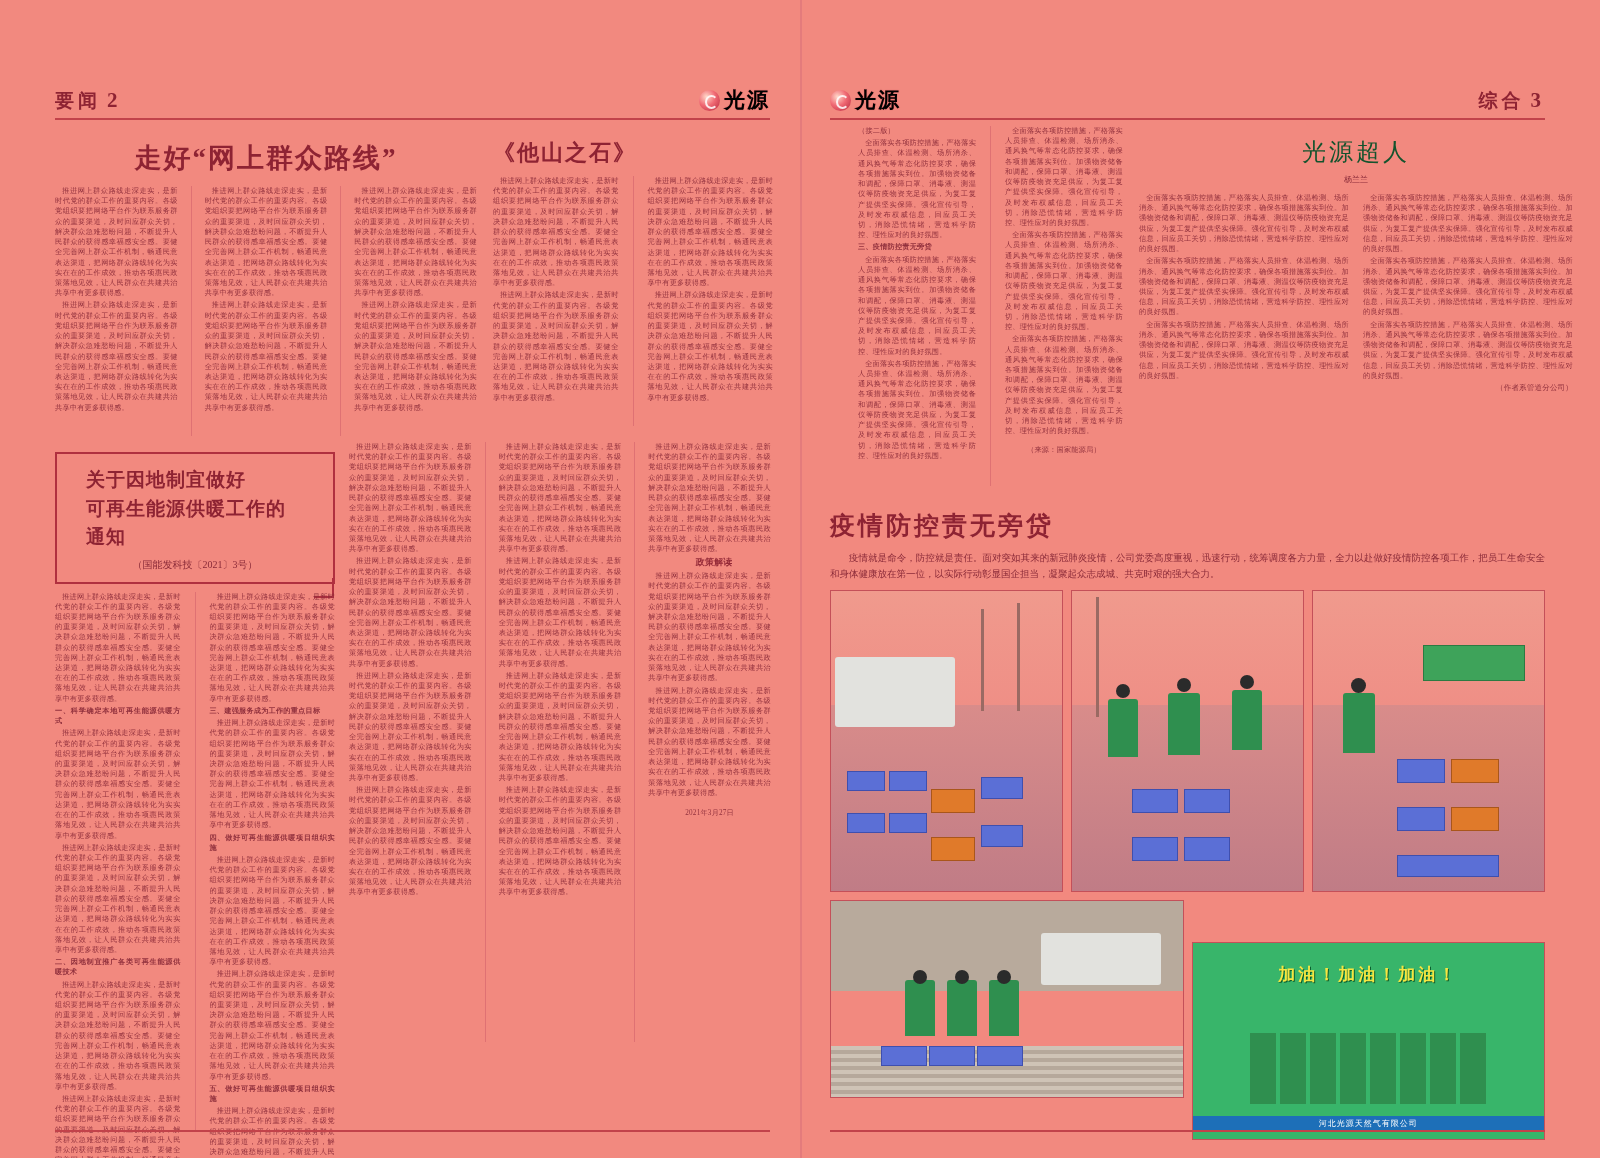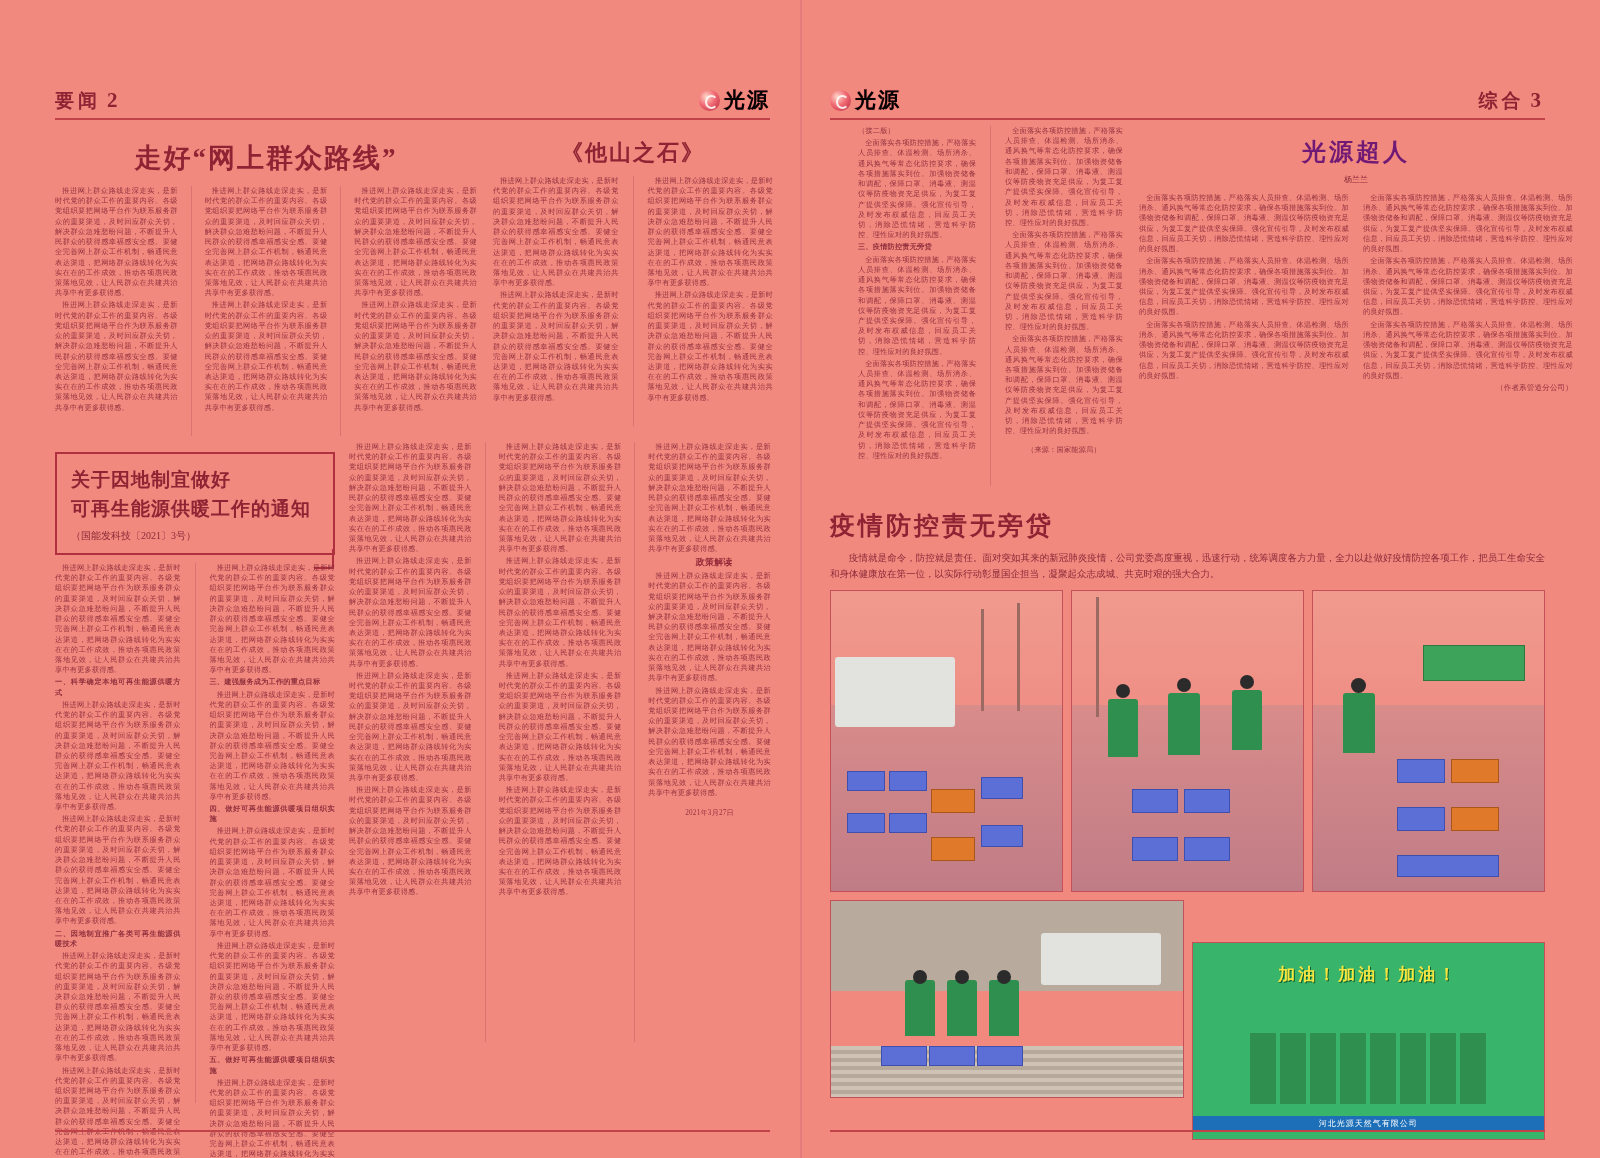--- a/index.html
+++ b/index.html
@@ -40,26 +40,26 @@
     color:#000000;
     text-shadow:0 0 1px rgba(160,30,50,.6);
   }
 
   
   h1.headline{
     text-align:center;font-size:27px;font-weight:bold;letter-spacing:2px;
     margin:16px 0 10px;color:#8e2333;
   }
   h2.sub-headline{
-    text-align:center;font-size:22px;font-weight:bold;letter-spacing:2px;
+    font-size:22px;font-weight:bold;letter-spacing:2px;
     margin:14px 0 8px;color:#8e2333;
   }
   h3.mid-headline{
-    text-align:center;font-size:24px;font-weight:bold;letter-spacing:3px;
-    margin:10px 0 10px;color:#701a75;
+    text-align:center;font-size:24px;font-weight:normal;letter-spacing:3px;
+    margin:10px 0 10px;color:#14532d;
   }
 
   
   .col{box-sizing:border-box;}
   .tx{
     font-size:7.2px;line-height:1.42;text-align:justify;
     color:#8a2a38;opacity:.92;word-break:break-all;
     letter-spacing:.2px;
   }
   .tx p{margin:0 0 2px;text-indent:1em;}
@@ -68,27 +68,27 @@
   .tx p.ctr{text-align:center;text-indent:0;}
 
   
   .cols2{display:flex;gap:14px;}
   .cols3{display:flex;gap:13px;}
   .rule-v{width:1px;background:#d2606a;opacity:.6;}
 
   
   .notice-box{
     position:relative;border:2px solid #b0303f;
-    padding:12px 14px 10px;margin:10px 0 8px;
+    padding:12px 29px 10px;margin:10px 0 8px;
     box-sizing:border-box;
   }
   .notice-box .nt{
     font-size:19px;font-weight:bold;line-height:1.5;color:#8e2333;letter-spacing:1px;
   }
-  .notice-box .ndoc{font-size:10px;text-align:left;margin-top:6px;color:#8a2a38;}
+  .notice-box .ndoc{font-size:10px;text-align:center;margin-top:6px;color:#8a2a38;}
   .notice-tail{
     position:absolute;right:-1px;bottom:-16px;width:18px;height:18px;
     border-right:2px solid #b0303f;border-bottom:2px solid #b0303f;
   }
 
   
   .photo-grid{margin-top:8px;}
   .prow{display:flex;gap:8px;margin-bottom:8px;}
   .ph{position:relative;overflow:hidden;border:1px solid #c45059;}
   .ph .sky{position:absolute;left:0;right:0;top:0;height:38%;

